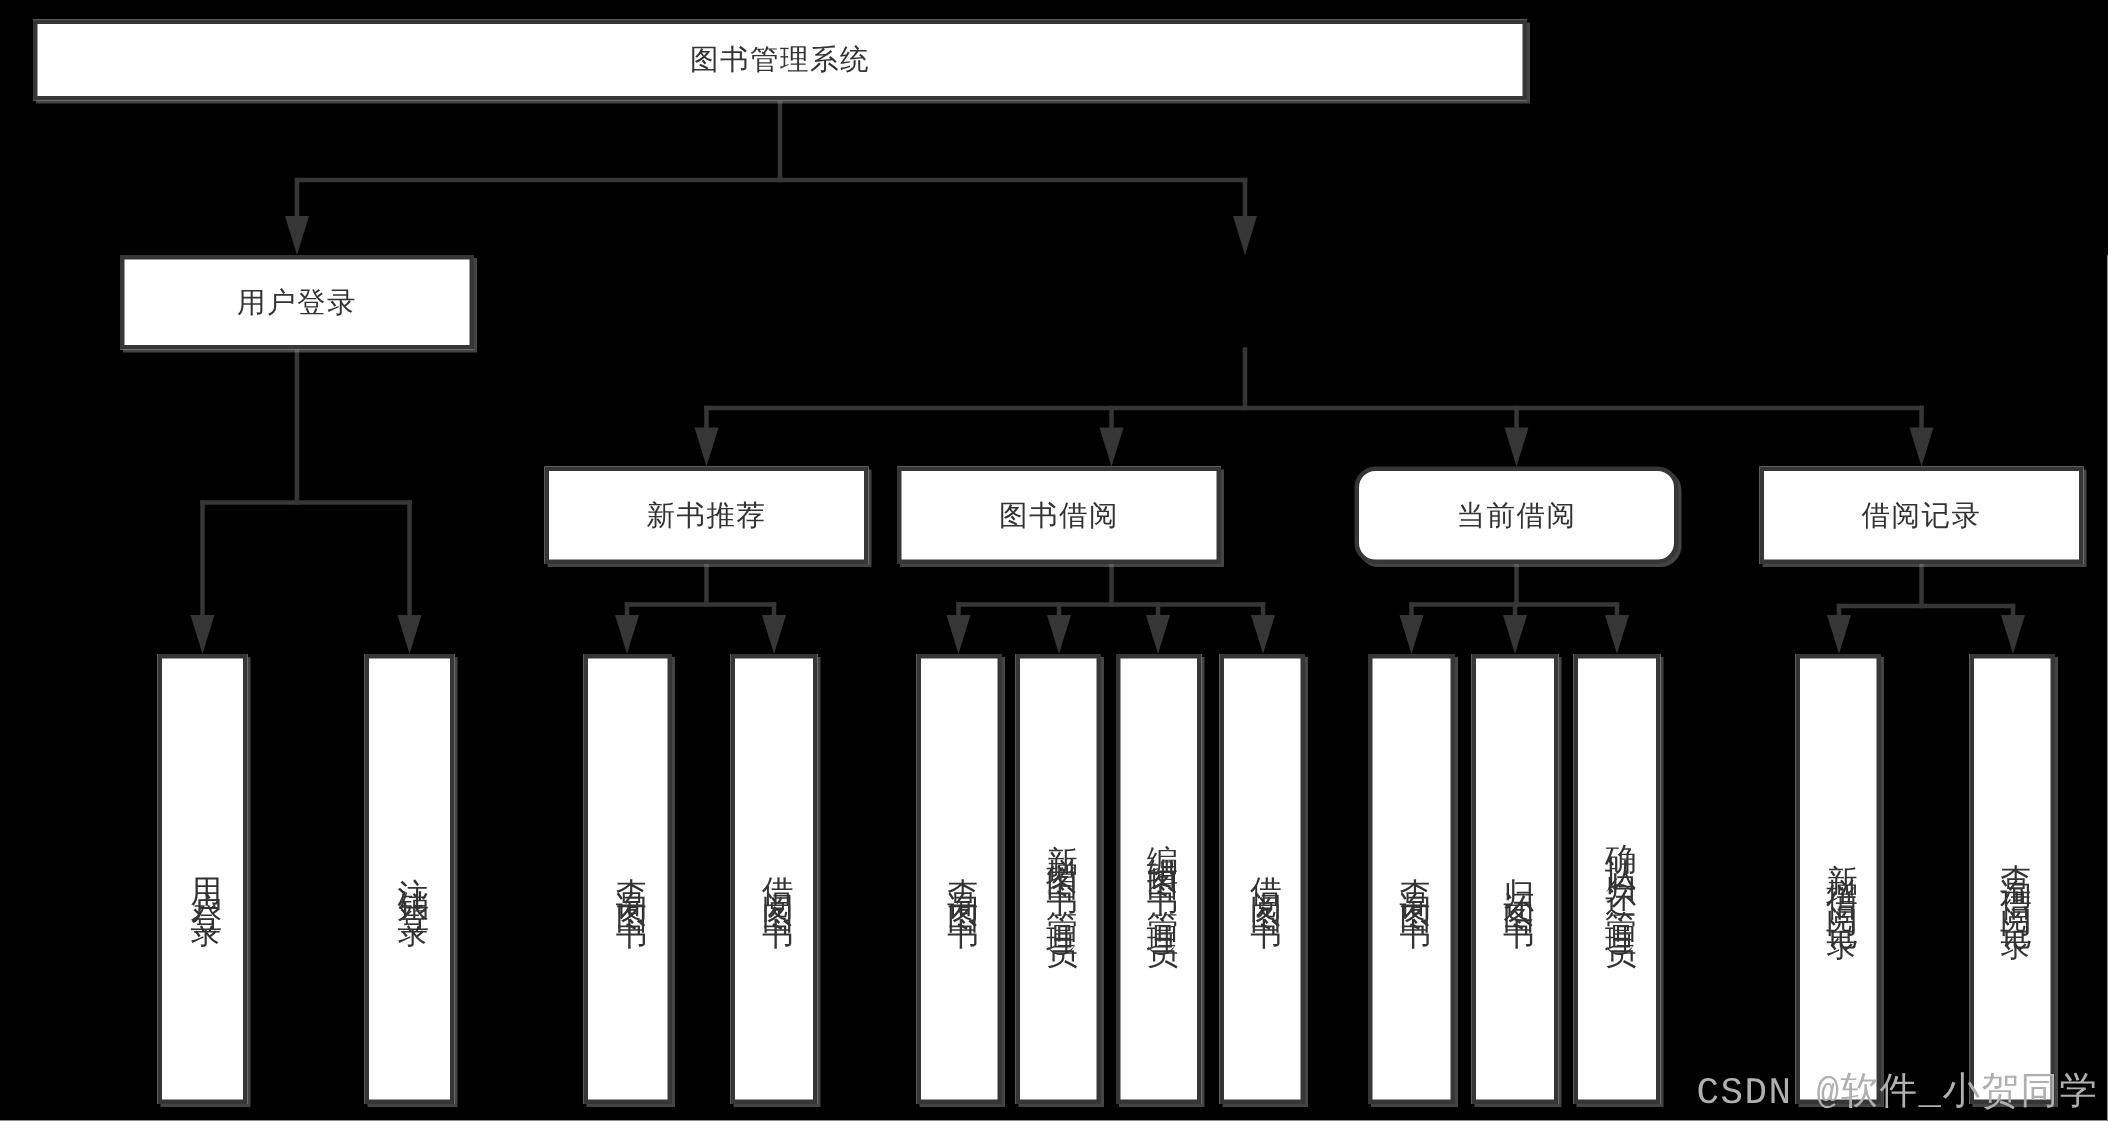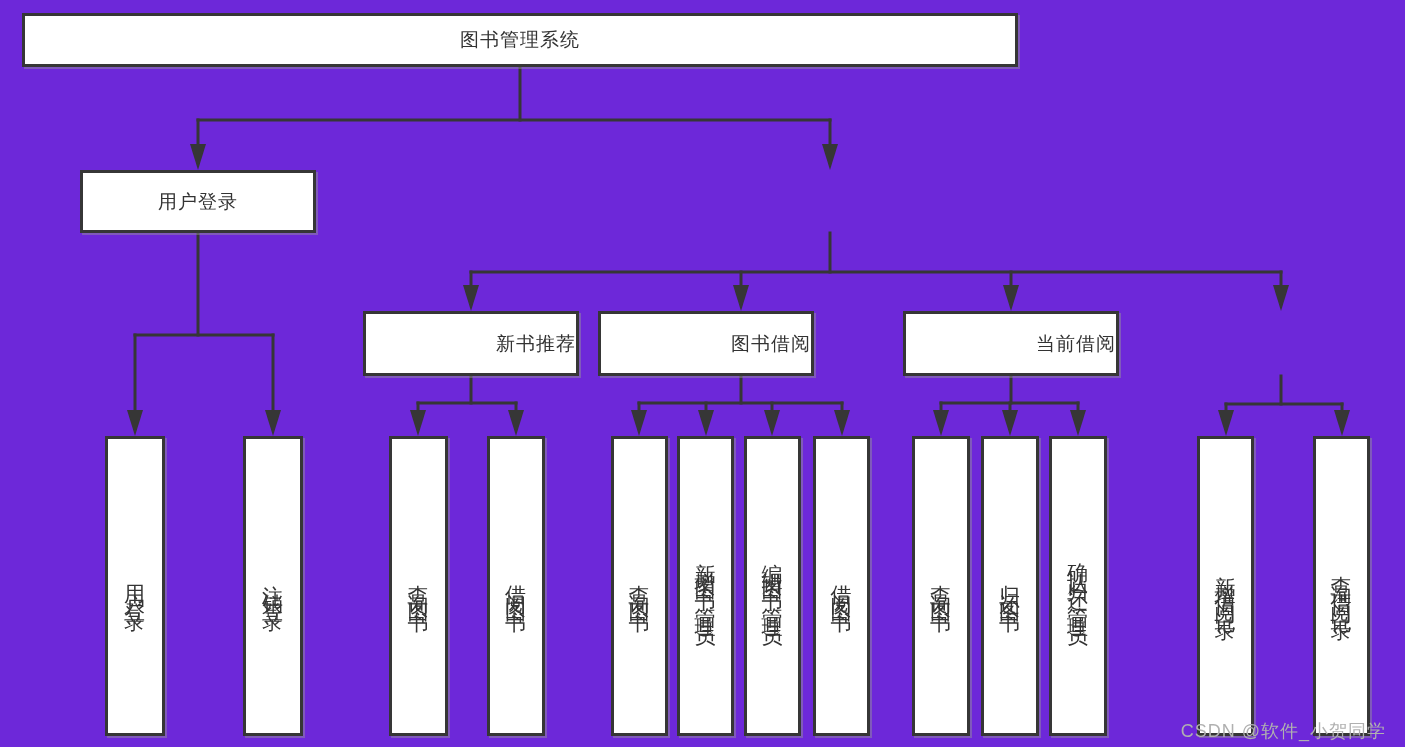--- a/index.html
+++ b/index.html
@@ -1,20 +1,20 @@
 <!DOCTYPE html>
 <html><head>
 <meta charset="utf-8">
 <style>
   html,body{margin:0;padding:0;background:#ffffff;}
   #stage{
     position:relative;
     width:1405px;height:747px;
-    background:#6d28d9;
-    font-family:Liberation Sans, sans-serif;
+    background:#000000;
+    font-family:Liberation Mono, monospace;
     overflow:hidden;
   }
   #wires{position:absolute;left:0;top:0;width:1405px;height:747px;}
   .node{
     position:absolute;
     box-sizing:border-box;
     background:#ffffff;
     border:3px solid #363636;
     box-shadow:2px 2px 0 rgba(150,150,150,0.45);
     display:flex;align-items:center;justify-content:center;
@@ -24,42 +24,42 @@
   .leaf span{
     writing-mode:vertical-rl;
     font-size:21px;
     letter-spacing:9px;
     color:#333333;
     line-height:1;
   }
   .root{left:22px;top:13px;width:996px;height:54px;}
   .l2a{left:80px;top:170px;width:236px;height:63px;}
   .l2b{left:712px;top:170px;width:236px;height:63px;}
-  .l3{top:311px;width:216px;height:65px;justify-content:flex-end;}
+  .l3{top:311px;width:216px;height:65px;}
   .l3a{left:363px;}
   .l3b{left:598px;}
-  .l3c{left:903px;}
+  .l3c{left:903px;border-radius:14px;}
   .l3d{left:1173px;}
   .leaf{top:436px;height:300px;}
   .lf01{left:105px;width:60px;}
   .lf02{left:243px;width:60px;}
   .lf03{left:389px;width:59px;}
   .lf04{left:487px;width:58px;}
   .lf05{left:611px;width:57px;}
   .lf06{left:677px;width:57px;}
   .lf07{left:744px;width:57px;}
   .lf08{left:813px;width:57px;}
   .lf09{left:912px;width:58px;}
   .lf10{left:981px;width:58px;}
   .lf11{left:1049px;width:58px;}
   .lf12{left:1197px;width:57px;}
   .lf13{left:1313px;width:57px;}
   #watermark{
-    position:absolute;right:19px;bottom:4px;
-    font-size:18px;color:#b0b0b0;
+    position:absolute;right:6px;bottom:4px;
+    font-size:25px;color:#b0b0b0;
     letter-spacing:1px;
     z-index:5;
   }
   svg line{stroke:#363636;stroke-width:3;stroke-linecap:square;}
   svg polygon{fill:#363636;}
 </style>
 </head>
 <body>
 
 <div id="stage">
@@ -150,20 +150,23 @@
 
   <div class="node hnode l3 l3a">
     <span>新书推荐</span>
   </div>
   <div class="node hnode l3 l3b">
     <span>图书借阅</span>
   </div>
   <div class="node hnode l3 l3c">
     <span>当前借阅</span>
   </div>
+  <div class="node hnode l3 l3d">
+    <span>借阅记录</span>
+  </div>
 
   <div class="node leaf lf01">
     <span>用户登录</span>
   </div>
   <div class="node leaf lf02">
     <span>注销登录</span>
   </div>
 
   <div class="node leaf lf03">
     <span>查询图书</span>

